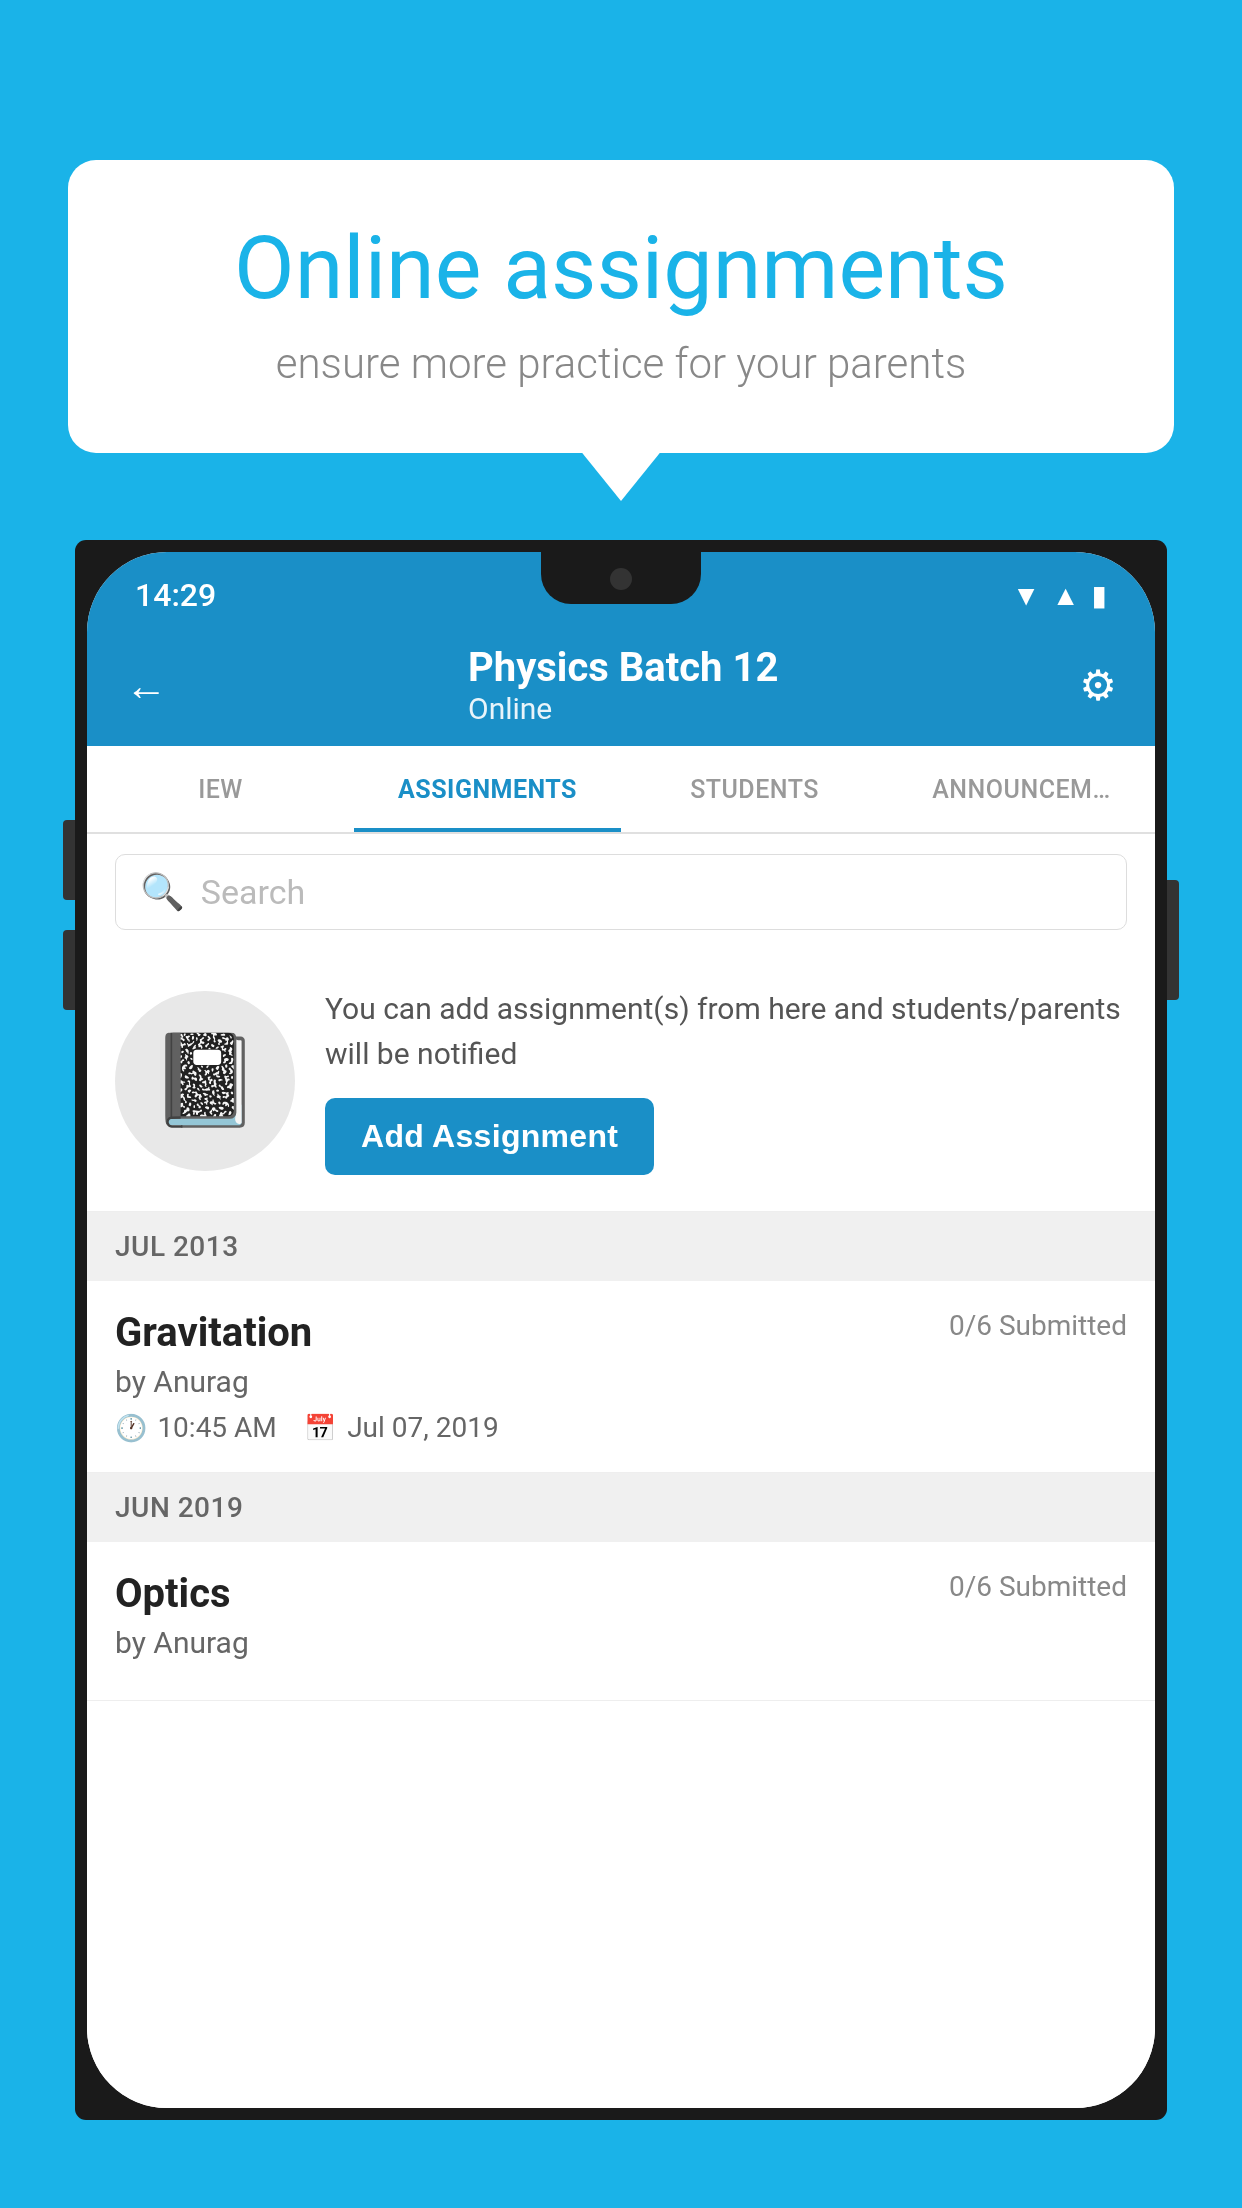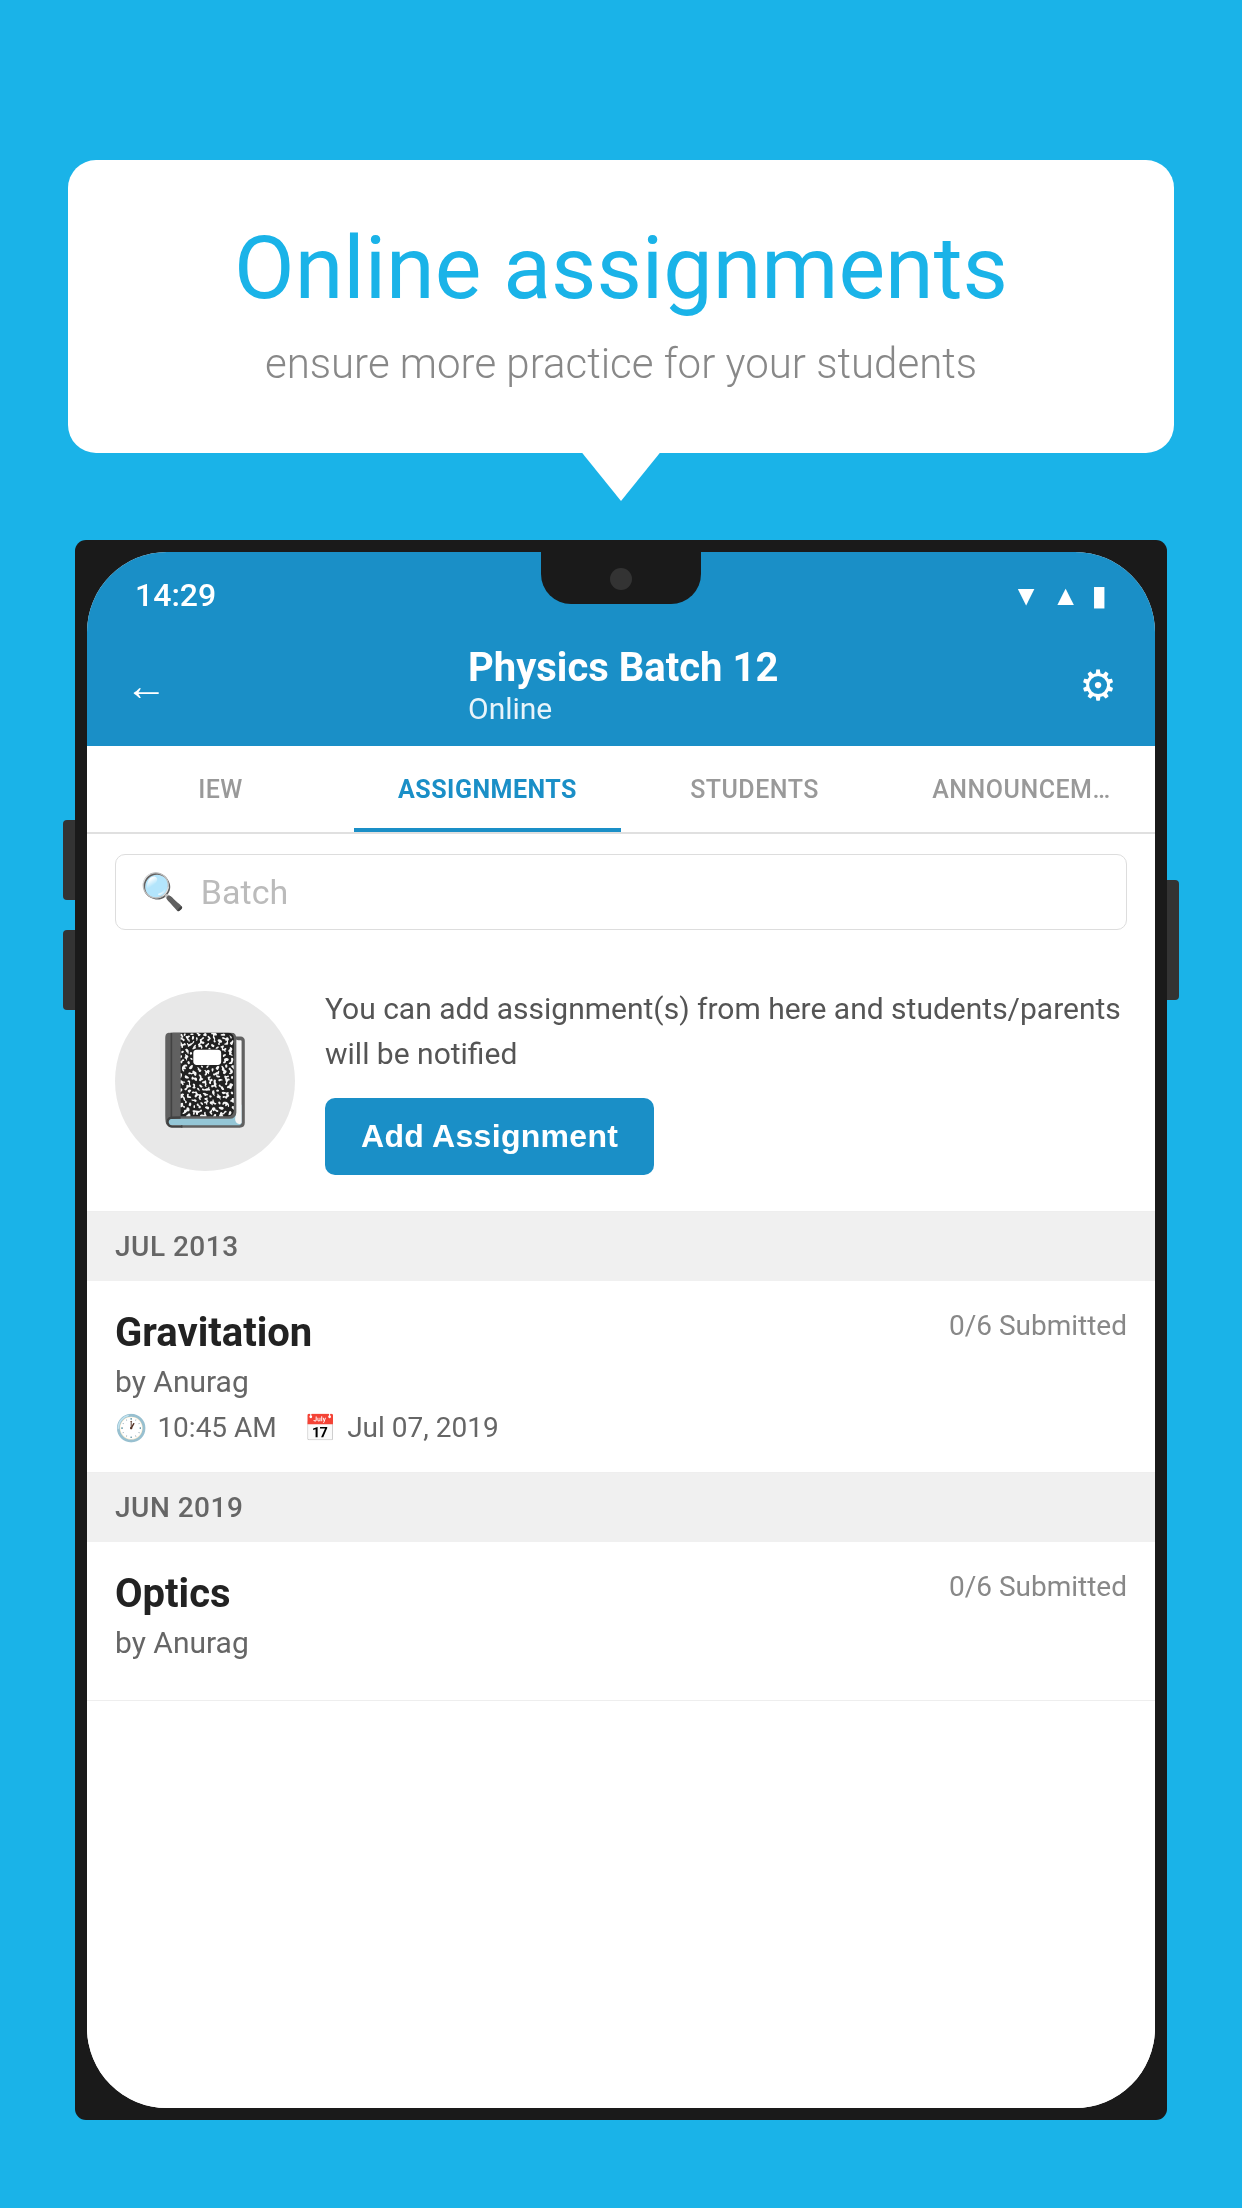--- a/index.html
+++ b/index.html
@@ -379,21 +379,21 @@
       background: #333;
       border-radius: 0 4px 4px 0;
     }
   </style>
 </head>
 <body>
 
 <div class="speech-bubble-container">
   <div class="speech-bubble">
     <div class="bubble-title">Online assignments</div>
-    <div class="bubble-subtitle">ensure more practice for your students</div>
+    <div class="bubble-subtitle">ensure more practice for your parents</div>
   </div>
 </div>
 
 <div class="phone-container">
   <div class="phone-frame">
 
     <div class="phone-side-btn-left"></div>
     <div class="phone-side-btn-left2"></div>
     <div class="phone-side-btn-right"></div>
 
@@ -434,21 +434,21 @@
         <div class="tab-item">
           <span>ANNOUNCEM…</span>
         </div>
       </div>
 
       <div class="content-area">
 
         <div class="search-container">
           <div class="search-box">
             <span class="search-icon-wrap">🔍</span>
-            <span class="search-text">Batch</span>
+            <span class="search-text">Search</span>
           </div>
         </div>
 
         <div class="promo-section">
           <div class="promo-icon-circle">
             <span class="notebook-icon">📓</span>
           </div>
           <div class="promo-text-side">
             <div class="promo-description">You can add assignment(s) from here and students/parents will be notified</div>
             <button class="add-assignment-btn">Add Assignment</button>

